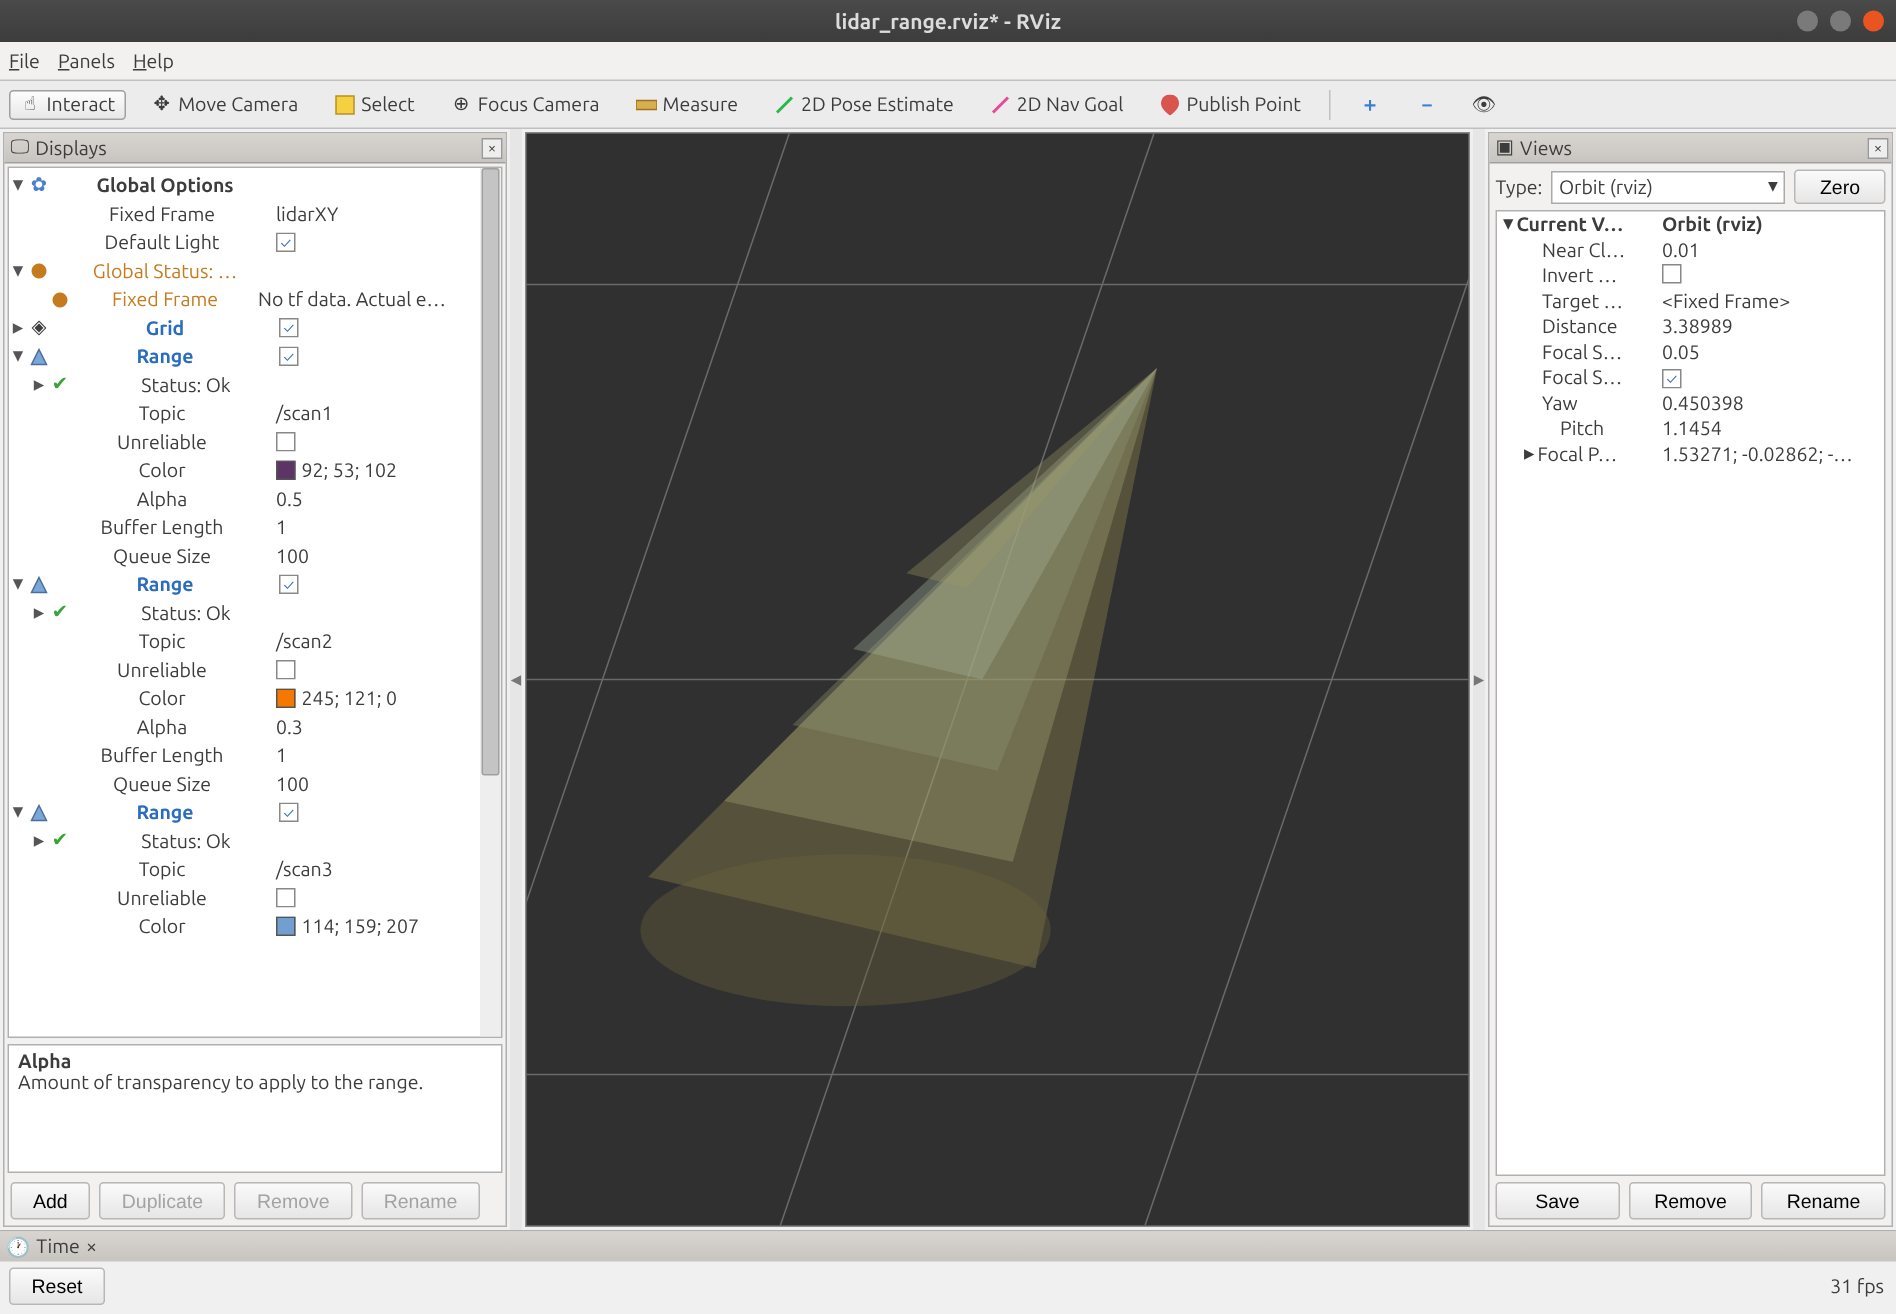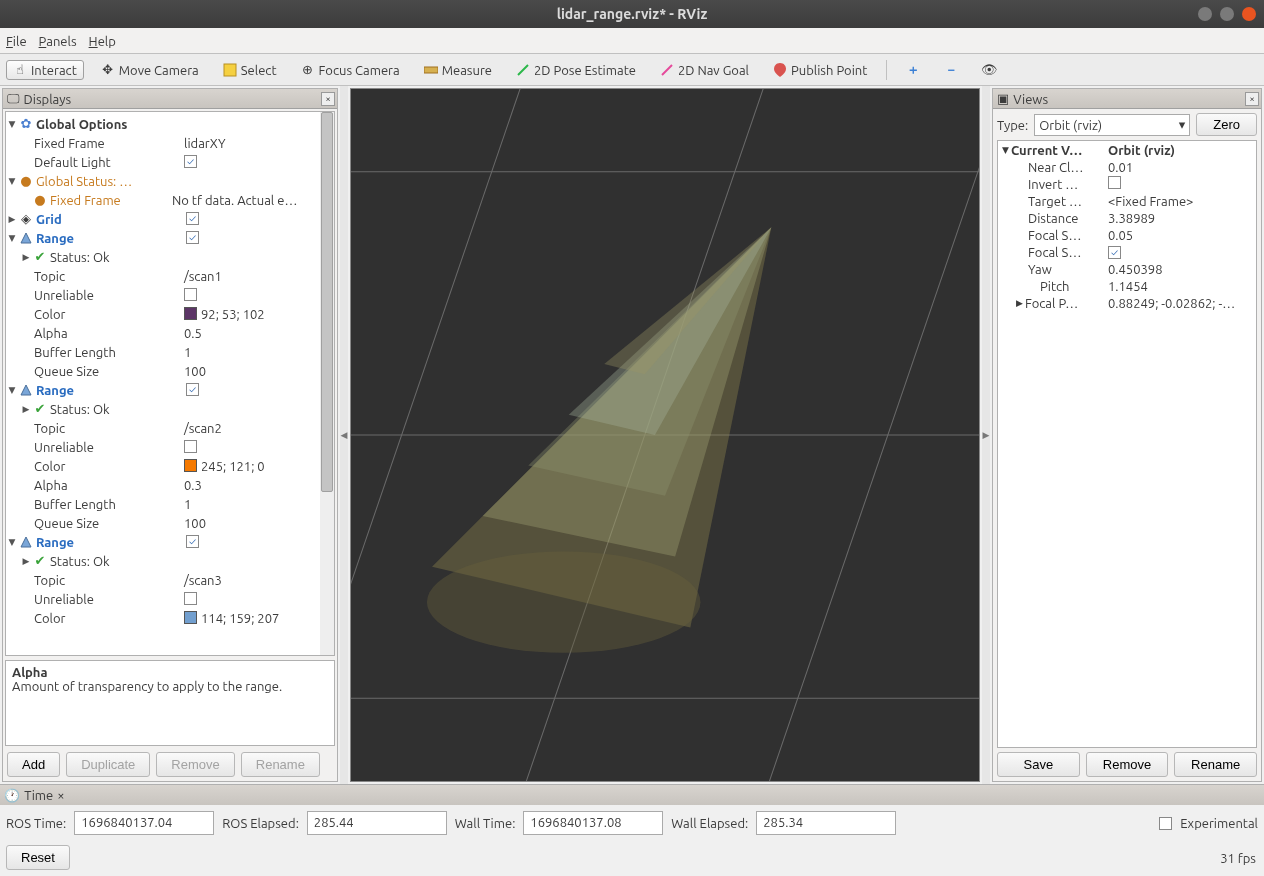--- a/index.html
+++ b/index.html
@@ -25,21 +25,21 @@
 .panel-head .closex { position: absolute; right: 2px; width: 14px; height: 14px; border: 1px solid #999; font-size: 10px; display: flex; align-items: center; justify-content: center; background: #eee; }
 .left { width: 340px; display: flex; flex-direction: column; }
 .tree-wrap { flex: 1; overflow: auto; background: #fff; border: 1px solid #b0b0b0; margin: 2px; position: relative; }
 .tree { padding: 2px 0; }
 .row { display: flex; align-items: center; height: 19px; white-space: nowrap; }
 .row .indent { display: inline-block; }
 .row .tw { width: 12px; text-align: center; font-size: 9px; color: #555; cursor: default; }
 .row .tw.open::before { content: "▼"; }
 .row .tw.closed::before { content: "▶"; }
 .row .ic { width: 16px; height: 14px; display: inline-flex; align-items: center; justify-content: center; margin-right: 2px; }
-.row .lbl { flex: 0 0 auto; width: 148px; overflow: hidden; text-overflow: ellipsis; }
+.row .lbl { flex: 0 0 auto; width: 148px; overflow: hidden; text-overflow: ellipsis; text-align: center; }
 .row .val { flex: 1; padding-left: 2px; overflow: hidden; text-overflow: ellipsis; display: flex; align-items: center; gap: 4px;}
 .colorbox { width: 13px; height: 13px; border: 1px solid #555; display: inline-block; }
 .chk { width: 13px; height: 13px; border: 1px solid #888; display: inline-flex; align-items: center; justify-content: center; font-size: 10px; color: #3a6fb5; background: #fff; }
 .bold { font-weight: bold; }
 .blue { color: #2a6cc0; }
 .orange { color: #c67a1e; }
 .scrollbar-v { position: absolute; right: 0; top: 0; width: 14px; height: 100%; background: #eee; }
 .scrollbar-v .thumb { position: absolute; left: 1px; width: 12px; background: #c4c4c4; border: 1px solid #a0a0a0; border-radius: 2px; }
 .desc-box { height: 86px; border: 1px solid #b0b0b0; margin: 2px; background: #fff; padding: 4px 6px; font-size: 13px; }
 .desc-box .dttl { font-weight: bold; }
@@ -454,48 +454,35 @@
           </div>
         <div class="vrow">
             <div class="c1" style="padding-left:42px">Pitch</div>
             <div class="c2">1.1454</div>
           </div>
         <div class="vrow">
             <div class="c1" style="padding-left:18px">
               <span style="font-size:9px">▶</span> 
               <span>Focal P…</span>
             </div>
-            <div class="c2">0.88249; -0.02862; -…</div>
+            <div class="c2">1.53271; -0.02862; -…</div>
           </div>
       </div>
       <div class="btnrow" style="justify-content:stretch; gap:6px;">
         <button class="btn" style="flex:1">Save</button>
         <button class="btn" style="flex:1">Remove</button>
         <button class="btn" style="flex:1">Rename</button>
       </div>
     </div>
   </div>
 </div>
 
 <div class="bottom">
   <div class="time-head">
     <span>🕐</span>
     <span>Time</span>
     <span class="closex">×</span>
   </div>
-  <div class="timerow">
-    <span class="lab">ROS Time:</span>
-    <div class="tf" style="width:140px">1696840137.04</div>
-    <span class="lab">ROS Elapsed:</span>
-    <div class="tf" style="width:140px">285.44</div>
-    <span class="lab">Wall Time:</span>
-    <div class="tf" style="width:140px">1696840137.08</div>
-    <span class="lab">Wall Elapsed:</span>
-    <div class="tf" style="width:140px">285.34</div>
-    <div style="flex:1"></div>
-    <span class="chk"></span>
-    <span class="lab">Experimental</span>
-  </div>
   <div class="statusrow">
     <button class="btn">Reset</button>
     <span>31 fps</span>
   </div>
 </div>
 
 </body></html>

